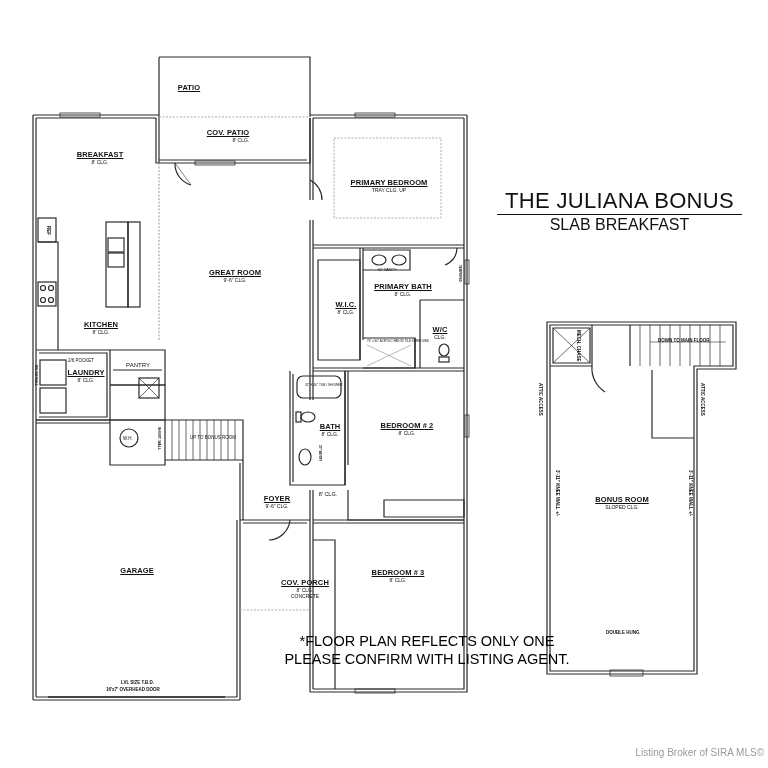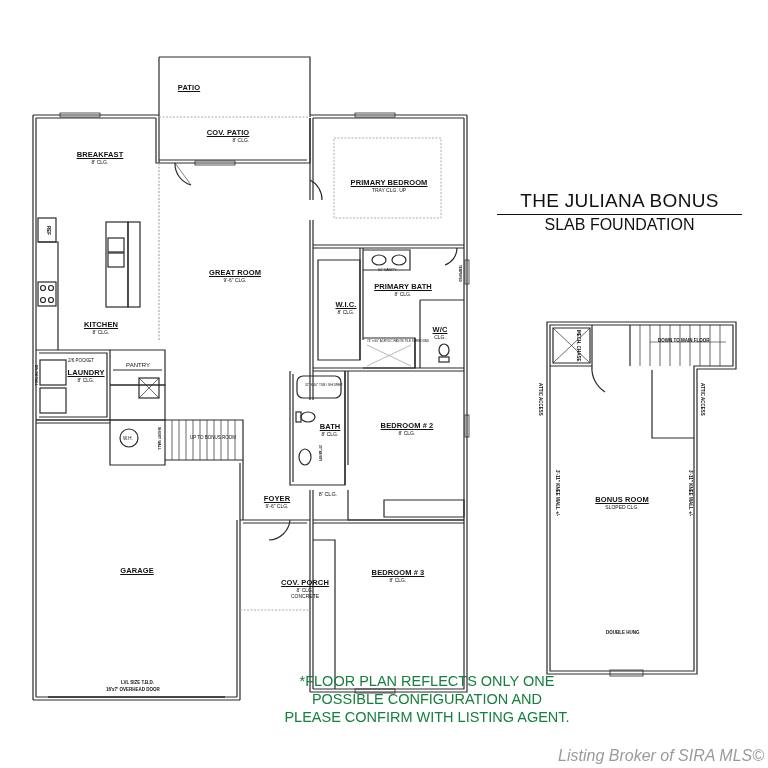--- a/index.html
+++ b/index.html
@@ -3,24 +3,24 @@
 <meta charset="utf-8">
 <style>
   html, body { margin:0; padding:0; background:#ffffff; }
   body { width:768px; height:768px; position:relative; overflow:hidden; font-family:"Liberation Sans", sans-serif; color:#111; }
   #plan { position:absolute; left:0; top:0; width:768px; height:768px; }
   .lbl { position:absolute; text-align:center; font-family:"Liberation Sans", sans-serif; transform:translateX(-50%); white-space:nowrap; }
   .lbl .name { font-weight:bold; font-size:7.5px; text-decoration:underline; letter-spacing:0.1px; display:block; }
   .lbl .sub { font-size:5px; display:block; line-height:6px; }
   .small { position:absolute; font-size:4.5px; font-family:"Liberation Sans", sans-serif; white-space:nowrap; }
   .vert { position:absolute; font-size:4.5px; font-weight:bold; writing-mode:vertical-rl; white-space:nowrap; font-family:"Liberation Sans", sans-serif; }
-  .title { position:absolute; left:497px; top:188px; width:245px; text-align:center; font-size:19px; font-family:"Liberation Sans", sans-serif; letter-spacing:0.3px; border-bottom:1.5px solid #111; line-height:26px; }
+  .title { position:absolute; left:497px; top:188px; width:245px; text-align:center; font-size:22px; font-family:"Liberation Sans", sans-serif; letter-spacing:0.3px; border-bottom:1.5px solid #111; line-height:26px; }
   .subtitle { position:absolute; left:497px; top:216px; width:245px; text-align:center; font-size:16px; font-family:"Liberation Sans", sans-serif; }
-  .disclaimer { position:absolute; left:282px; top:672px; width:290px; text-align:center; font-size:14.5px; line-height:18px; color:#15803d; font-family:"Liberation Sans", sans-serif; }
-  .watermark { position:absolute; right:4px; top:747px; font-size:16px; color:#9a9a9a; font-family:"Liberation Sans", sans-serif;font-style:italic; }
+  .disclaimer { position:absolute; left:282px; top:632px; width:290px; text-align:center; font-size:14.5px; line-height:18px; color:#000000; font-family:"Liberation Sans", sans-serif; }
+  .watermark { position:absolute; right:4px; top:747px; font-size:10px; color:#9a9a9a; font-family:"Liberation Sans", sans-serif; }
 </style>
 </head>
 <body>
 
 <svg id="plan" viewBox="0 0 768 768" width="768" height="768">
   <g fill="none" stroke="#2a2a2a" stroke-width="1.2">
 
     <path d="M159 57 H310 V117"></path>
     <path d="M159 57 V163"></path>
     <line x1="159" y1="117" x2="310" y2="117" stroke="#aaa" stroke-dasharray="2,1.5"></line>
@@ -186,21 +186,21 @@
       <line x1="720" y1="325" x2="720" y2="366"></line>
     </g>
     <path d="M650 342 H726" stroke-width="0.6"></path>
     <path d="M652 370 V438 H694"></path>
     <path d="M592 366 A28 28 0 0 0 605 392"></path>
     <rect x="610" y="670" width="33" height="6" stroke-width="0.8"></rect>
   </g>
 </svg>
 
 <div class="title">THE JULIANA BONUS</div>
-<div class="subtitle">SLAB FOUNDATION</div>
+<div class="subtitle">SLAB BREAKFAST</div>
 
 <div class="lbl" style="left:189px;top:76px;margin-top:7px;">
     <span class="name">PATIO</span>
   </div>
 <div class="lbl" style="left:228px;top:128px;text-align:right;">
     <span class="name">COV. PATIO</span>
     <span class="sub">8' CLG.</span>
   </div>
 <div class="lbl" style="left:100px;top:150px;">
     <span class="name">BREAKFAST</span>
@@ -286,17 +286,16 @@
 <div class="vert" style="left:576px;top:330px;">MECH. CHASE</div>
 <div class="small" style="left:658px;top:338px;font-weight:bold;">DOWN TO MAIN FLOOR</div>
 <div class="vert" style="left:538px;top:383px;">ATTIC ACCESS</div>
 <div class="vert" style="left:700px;top:383px;">ATTIC ACCESS</div>
 <div class="vert" style="left:555px;top:470px;">3'-11" KNEE WALL +/-</div>
 <div class="vert" style="left:688px;top:470px;">3'-11" KNEE WALL +/-</div>
 <div class="small" style="left:606px;top:630px;font-weight:bold;">DOUBLE HUNG</div>
 
 <div class="disclaimer">
   <div>*FLOOR PLAN REFLECTS ONLY ONE</div>
-  <div>POSSIBLE CONFIGURATION AND</div>
   <div>PLEASE CONFIRM WITH LISTING AGENT.</div>
 </div>
 
 <div class="watermark">Listing Broker of SIRA MLS©</div>
 
 </body></html>

